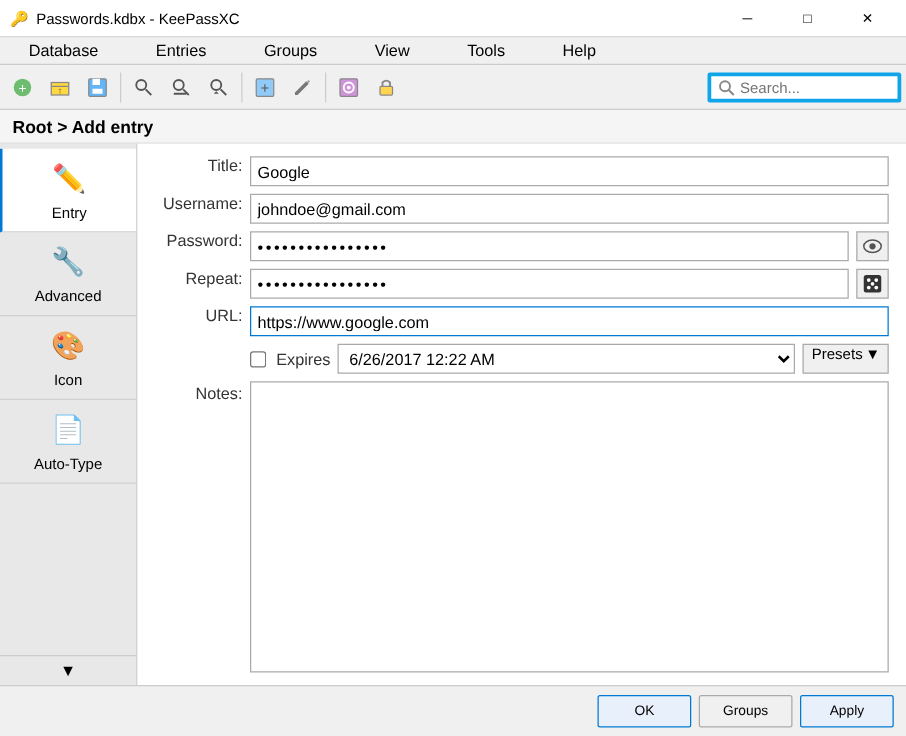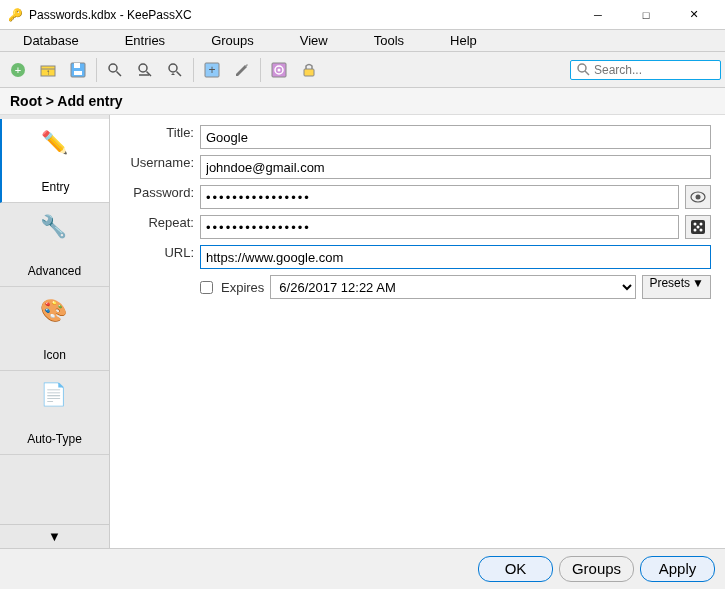--- a/index.html
+++ b/index.html
@@ -86,22 +86,22 @@
     }
     .toolbar-separator {
       width: 1px;
       height: 24px;
       background: #ccc;
       margin: 0 2px;
     }
     .toolbar-search {
       margin-left: auto;
       display: flex;
-      align-items: flex-start;
-      border: 1px solid #0ea5e9;
+      align-items: flex-end;
+      border: 3px solid #0ea5e9;
       background: white;
       border-radius: 2px;
       padding: 2px 6px;
       gap: 4px;
     }
     .toolbar-search input {
       border: none;
       outline: none;
       font-size: 12px;
       width: 120px;
@@ -151,21 +151,21 @@
     .sidebar-item-icon {
       width: 32px;
       height: 32px;
       display: flex;
       align-items: center;
       justify-content: center;
       font-size: 22px;
     }
     .sidebar-item-label {
       font-size: 12px;
-      margin-top: 21px;
+      margin-top: 4px;
     }
     .sidebar-bottom {
       margin-top: auto;
       width: 100%;
     }
 
     
     .form-area {
       flex: 1;
       background: white;
@@ -274,22 +274,22 @@
       justify-content: flex-end;
       padding: 0 10px;
       gap: 6px;
     }
     .footer-btn {
       width: 75px;
       height: 26px;
       border: 1px solid #aaa;
       background: #f0f0f0;
       cursor: pointer;
-      font-size: 15px;
-      border-radius: 12px;
+      font-size: 11px;
+      border-radius: 2px;
     }
     .footer-btn.primary {
       background: #e8f0fb;
       border-color: #0078d4;
     }
 
     
     .sidebar-scroll-area {
       margin-top: auto;
       width: 100%;
@@ -480,20 +480,24 @@
       <span style="font-size:13px;color:#333;">Expires</span>
       <select class="expires-input" style="flex:1;height:24px;border:1px solid #aaa;font-size:13px;background:white;padding:0 4px;">
         <option>6/26/2017 12:22 AM</option>
       </select>
       <button class="presets-btn">
         <span>Presets</span>
         <span>▼</span>
       </button>
     </div>
 
+    <div class="notes-area">
+      <label class="notes-label">Notes:</label>
+      <textarea class="notes-textarea" style=""></textarea>
+    </div>
 
   </div>
 </div>
 
 <div class="footer">
   <button class="footer-btn primary">OK</button>
   <button class="footer-btn">Groups</button>
   <button class="footer-btn primary">Apply</button>
 </div>
 

